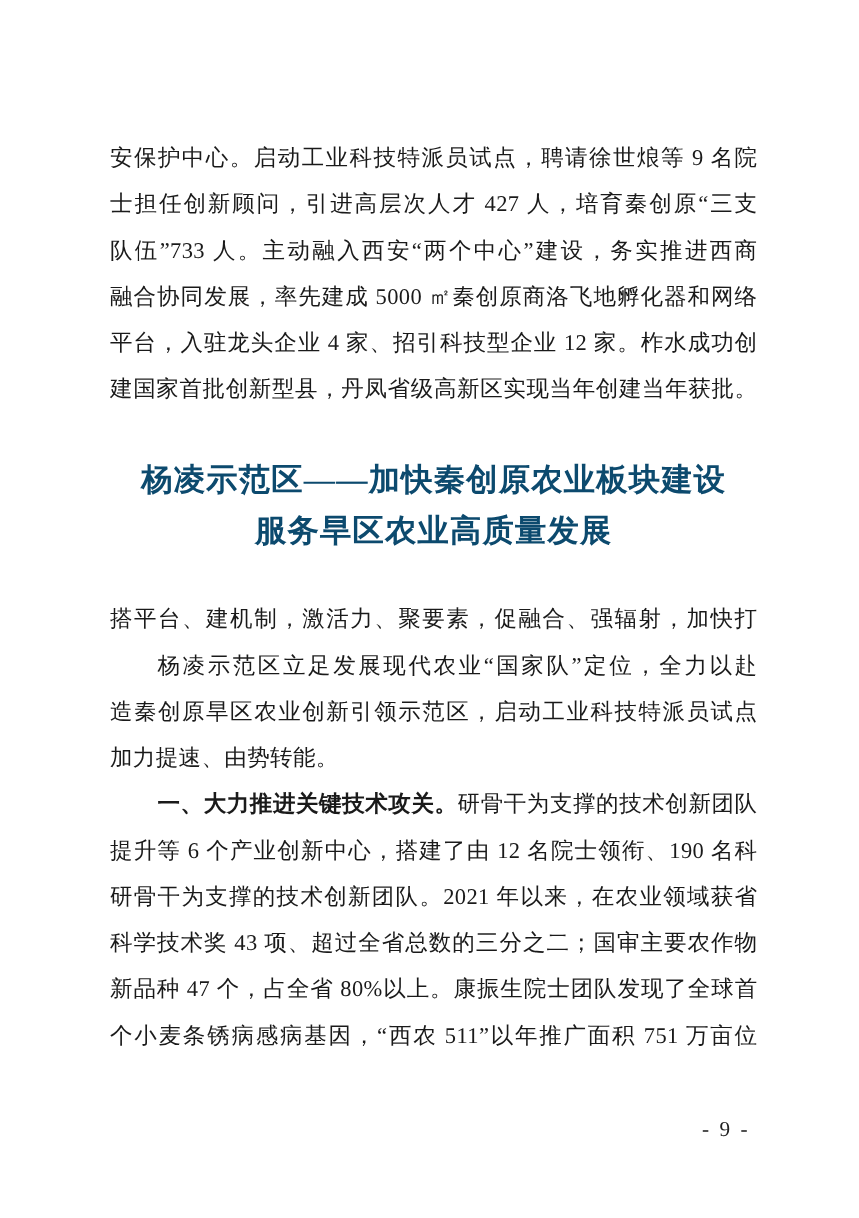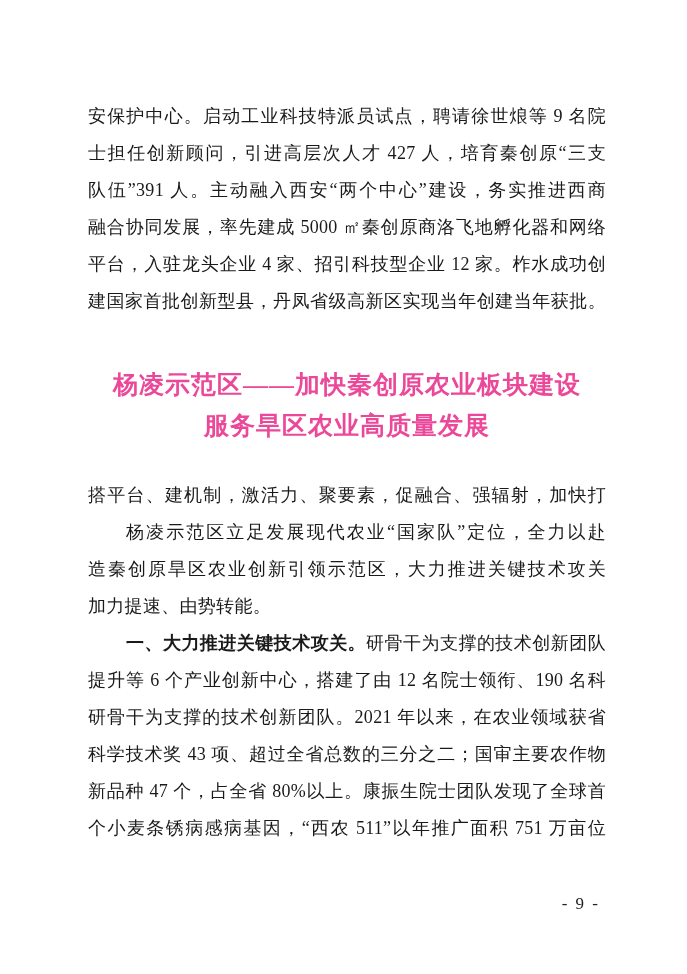--- a/index.html
+++ b/index.html
@@ -41,21 +41,21 @@
   .heading {
     position: absolute;
     left: 60px;
     top: 364px;
     width: 574px;
     margin: 0;
     text-align: center;
     font-size: 25px;
     font-weight: 700;
     line-height: 41px;
-    color: #ec4899;
+    color: #0c4a6e;
     letter-spacing: 1px;
   }
   .lead {
     font-family: Liberation Serif, serif;
     font-weight: 700;
   }
   .page-number {
     position: absolute;
     left: 88px;
     top: 894px;
@@ -65,38 +65,38 @@
     line-height: 20px;
     color: #222222;
     letter-spacing: 2px;
   }
 </style>
 </head>
 <body>
 
 <div class="page">
 
-  <section class="para" style="top:98px">
+  <section class="para" style="top:108px">
     <div class="tl">安保护中心。启动工业科技特派员试点，聘请徐世烺等 9 名院</div>
     <div class="tl">士担任创新顾问，引进高层次人才 427 人，培育秦创原“三支</div>
-    <div class="tl">队伍”391 人。主动融入西安“两个中心”建设，务实推进西商</div>
+    <div class="tl">队伍”733 人。主动融入西安“两个中心”建设，务实推进西商</div>
     <div class="tl">融合协同发展，率先建成 5000 ㎡秦创原商洛飞地孵化器和网络</div>
     <div class="tl">平台，入驻龙头企业 4 家、招引科技型企业 12 家。柞水成功创</div>
     <div class="tl">建国家首批创新型县，丹凤省级高新区实现当年创建当年获批。</div>
   </section>
 
   <h1 class="heading">
     <div>杨凌示范区——加快秦创原农业板块建设</div>
     <div>服务旱区农业高质量发展</div>
   </h1>
 
   <section class="para" style="top:477px">
     <div class="tl">搭平台、建机制，激活力、聚要素，促融合、强辐射，加快打</div>
     <div class="tl indent">杨凌示范区立足发展现代农业“国家队”定位，全力以赴</div>
-    <div class="tl">造秦创原旱区农业创新引领示范区，大力推进关键技术攻关</div>
+    <div class="tl">造秦创原旱区农业创新引领示范区，启动工业科技特派员试点</div>
     <div class="tl short">加力提速、由势转能。</div>
   </section>
 
   <section class="para" style="top:625px">
     <div class="tl indent"><span class="lead">一、大力推进关键技术攻关。</span><span>研骨干为支撑的技术创新团队</span></div>
     <div class="tl">提升等 6 个产业创新中心，搭建了由 12 名院士领衔、190 名科</div>
     <div class="tl">研骨干为支撑的技术创新团队。2021 年以来，在农业领域获省</div>
     <div class="tl">科学技术奖 43 项、超过全省总数的三分之二；国审主要农作物</div>
     <div class="tl">新品种 47 个，占全省 80%以上。康振生院士团队发现了全球首</div>
     <div class="tl">个小麦条锈病感病基因，“西农 511”以年推广面积 751 万亩位</div>

